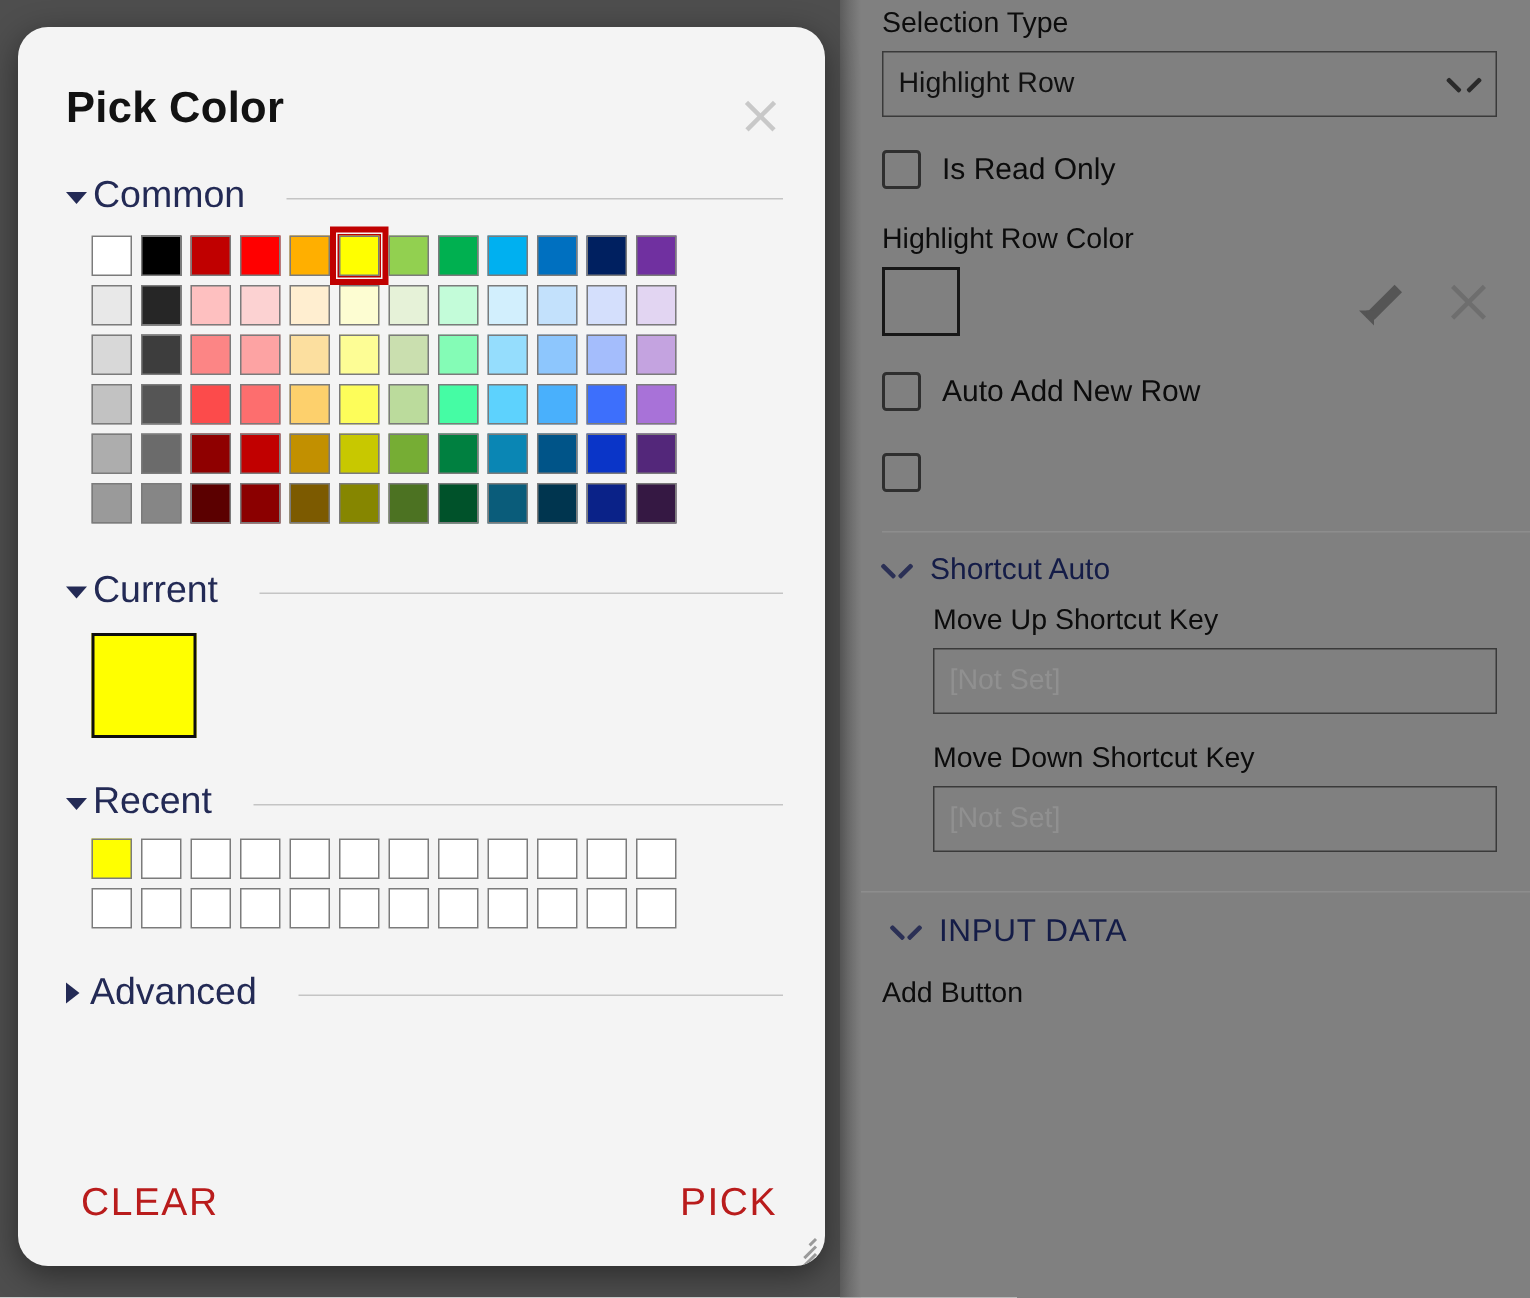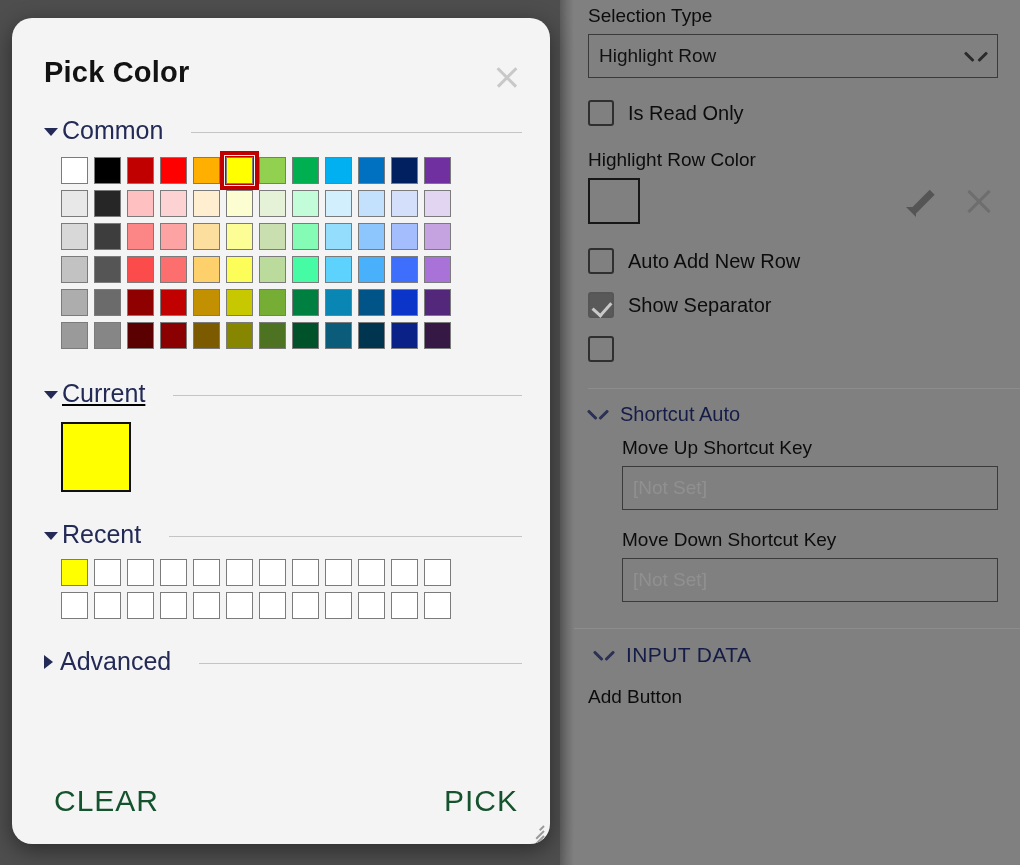--- a/index.html
+++ b/index.html
@@ -217,21 +217,21 @@
     cursor:pointer;
   }
 
   .dlg-footer{
     position:absolute; left:0; right:0; bottom:0;
     height: 86px;
     display:flex; align-items:center;
     padding: 0 30px 0 40px;
   }
   .flat-btn{
-    color:#14532d; font-size:30px; letter-spacing:1px;
+    color:#b91c1c; font-size:26px; letter-spacing:1px;
     cursor:pointer; background:none; border:none;
     font-family:"Liberation Sans", sans-serif;
     padding:4px 2px;
   }
   .grip{
     position:absolute; right:4px; bottom:4px; width:22px; height:22px;
     cursor: nwse-resize;
   }
   .grip i{ position:absolute; right:2px; background:#9a9a9a; height:2px; transform-origin:right center; }
   .grip i:nth-child(1){ bottom:3px;  width:16px; transform: rotate(-45deg); }
@@ -272,24 +272,20 @@
 
       <div style="height:24px"></div>
 
       <div class="cb-row">
         <span class="cb"></span>
         <span class="cb-label">Auto Add New Row</span>
       </div>
 
       <div style="height:10px"></div>
 
-      <div class="cb-row">
-        <span class="cb checked"></span>
-        <span class="cb-label">Show Separator</span>
-      </div>
 
       <div style="height:10px"></div>
 
       <div class="cb-row">
         <span class="cb"></span>
       </div>
 
       <div style="height:18px"></div>
     </div>
 
@@ -409,21 +405,21 @@
         <div class="sw" style="background: rgb(124, 90, 0);"></div>
         <div class="sw" style="background: rgb(134, 134, 0);"></div>
         <div class="sw" style="background: rgb(76, 114, 34);"></div>
         <div class="sw" style="background: rgb(0, 82, 42);"></div>
         <div class="sw" style="background: rgb(10, 92, 122);"></div>
         <div class="sw" style="background: rgb(0, 53, 79);"></div>
         <div class="sw" style="background: rgb(10, 34, 136);"></div>
         <div class="sw" style="background: rgb(53, 24, 67);"></div>
       </div>
 
-    <div class="sec-header" style="text-decoration:underline;">
+    <div class="sec-header" style="">
       <span class="tri"></span>
       <span class="sec-title">Current</span>
       <span class="sec-rule"></span>
     </div>
     <div class="current-swatch" id="current-swatch" style="background: rgb(255, 255, 0);"></div>
 
     <div class="sec-header" style="margin-top:28px;">
       <span class="tri"></span>
       <span class="sec-title">Recent</span>
       <span class="sec-rule"></span>

